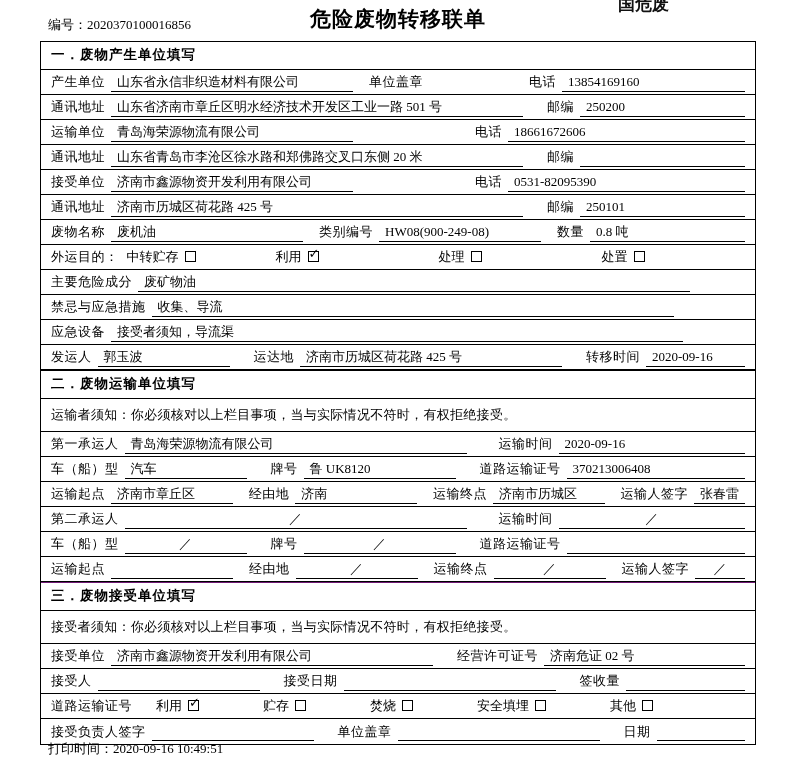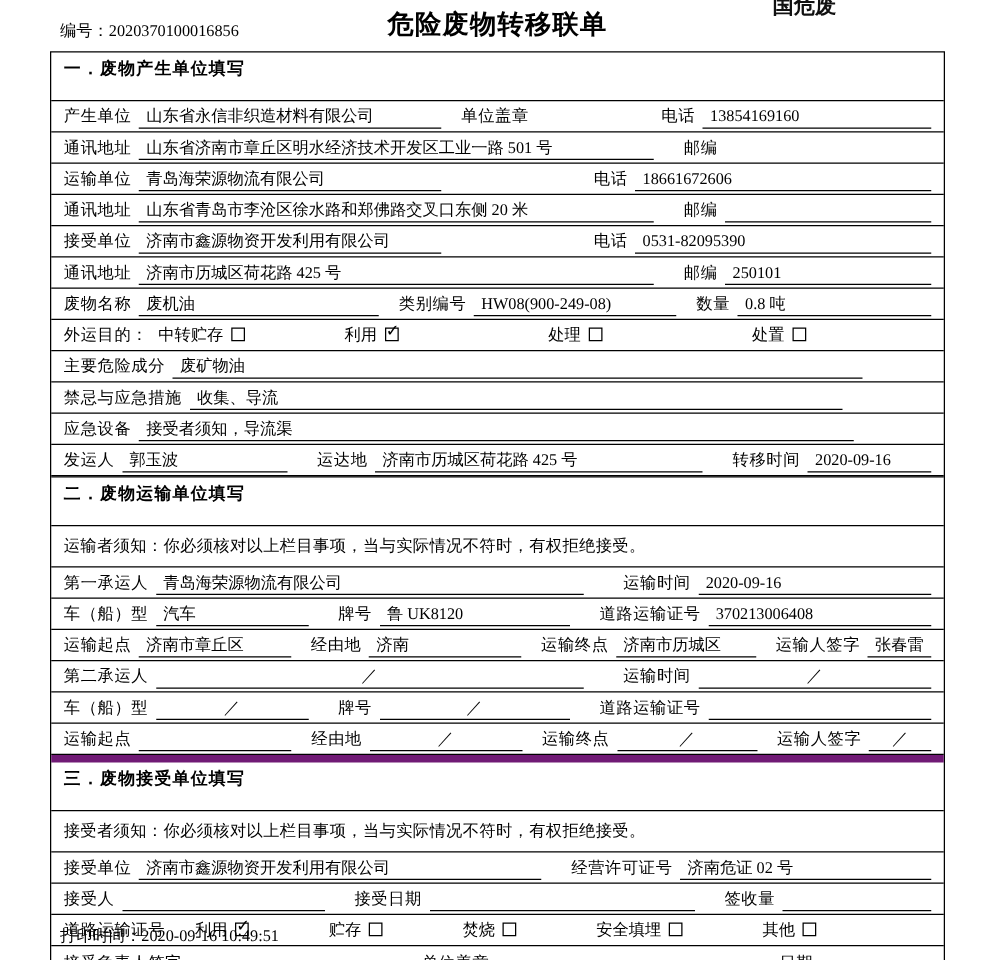--- a/index.html
+++ b/index.html
@@ -61,21 +61,21 @@
   .frame {
     position: absolute;
     left: 40px;
     top: 41px;
     width: 716px;
     border: 1px solid #000;
     box-sizing: border-box;
   }
   .section-head {
     border-bottom: 1px solid #000;
-    padding: 4px 10px 16px 10px;
+    padding: 4px 10px 5px 10px;
     font-weight: bold;
     font-family: "Liberation Sans", sans-serif;
     font-size: 13.5px;
     letter-spacing: 1px;
   }
   .row {
     display: flex;
     align-items: center;
     border-bottom: 1px solid #000;
     min-height: 25px;
@@ -160,20 +160,21 @@
       <span class="val noline" style="width:88px"></span>
       <span class="lbl">电话</span>
       <span class="val grow">13854169160</span>
     </div>
 
     <div class="row">
       <span class="lbl">通讯地址</span>
       <span class="val" style="width:400px">山东省济南市章丘区明水经济技术开发区工业一路 501 号</span>
       <span class="sp24"></span>
       <span class="lbl">邮编</span>
+      <span class="val grow">250200</span>
     </div>
 
     <div class="row">
       <span class="lbl">运输单位</span>
       <span class="val" style="width:230px">青岛海荣源物流有限公司</span>
       <span class="sp16"></span>
       <span class="val noline" style="width:88px"></span>
       <span class="lbl">电话</span>
       <span class="val grow">18661672606</span>
     </div>
@@ -331,21 +332,21 @@
       <span class="lbl">经由地</span>
       <span class="val center" style="width:110px">／</span>
       <span class="sp16"></span>
       <span class="lbl">运输终点</span>
       <span class="val center" style="width:100px">／</span>
       <span class="sp16"></span>
       <span class="lbl">运输人签字</span>
       <span class="val grow center">／</span>
     </div>
 
-    <div class="section-head" style="border-top:6px solid #701a75">三．废物接受单位填写</div>
+    <div class="section-head" style="border-top:1px solid #701a75">三．废物接受单位填写</div>
 
     <div class="row" style="min-height:33px">
       <span class="note">接受者须知：你必须核对以上栏目事项，当与实际情况不符时，有权拒绝接受。</span>
     </div>
 
     <div class="row">
       <span class="lbl">接受单位</span>
       <span class="val" style="width:310px">济南市鑫源物资开发利用有限公司</span>
       <span class="sp24"></span>
       <span class="lbl">经营许可证号</span>

